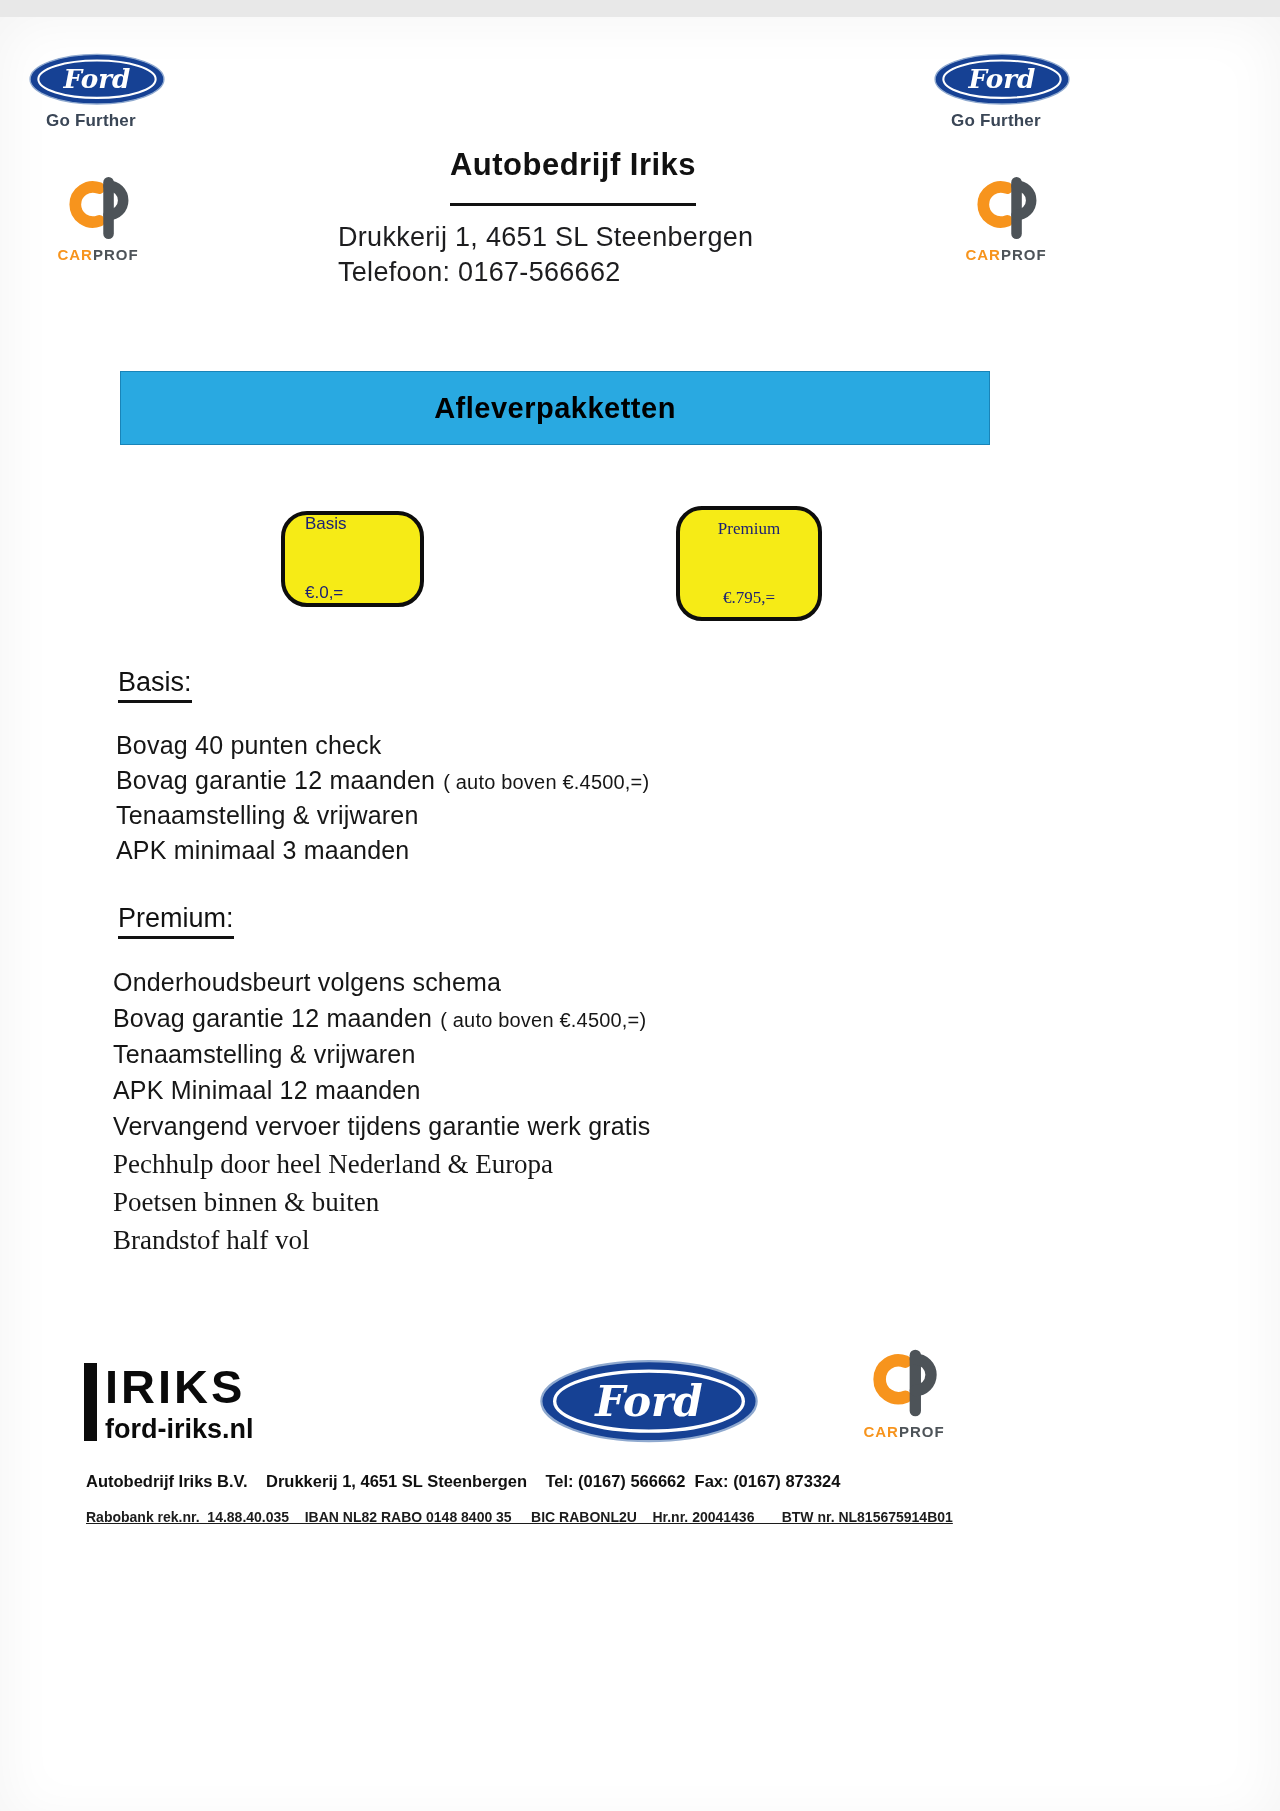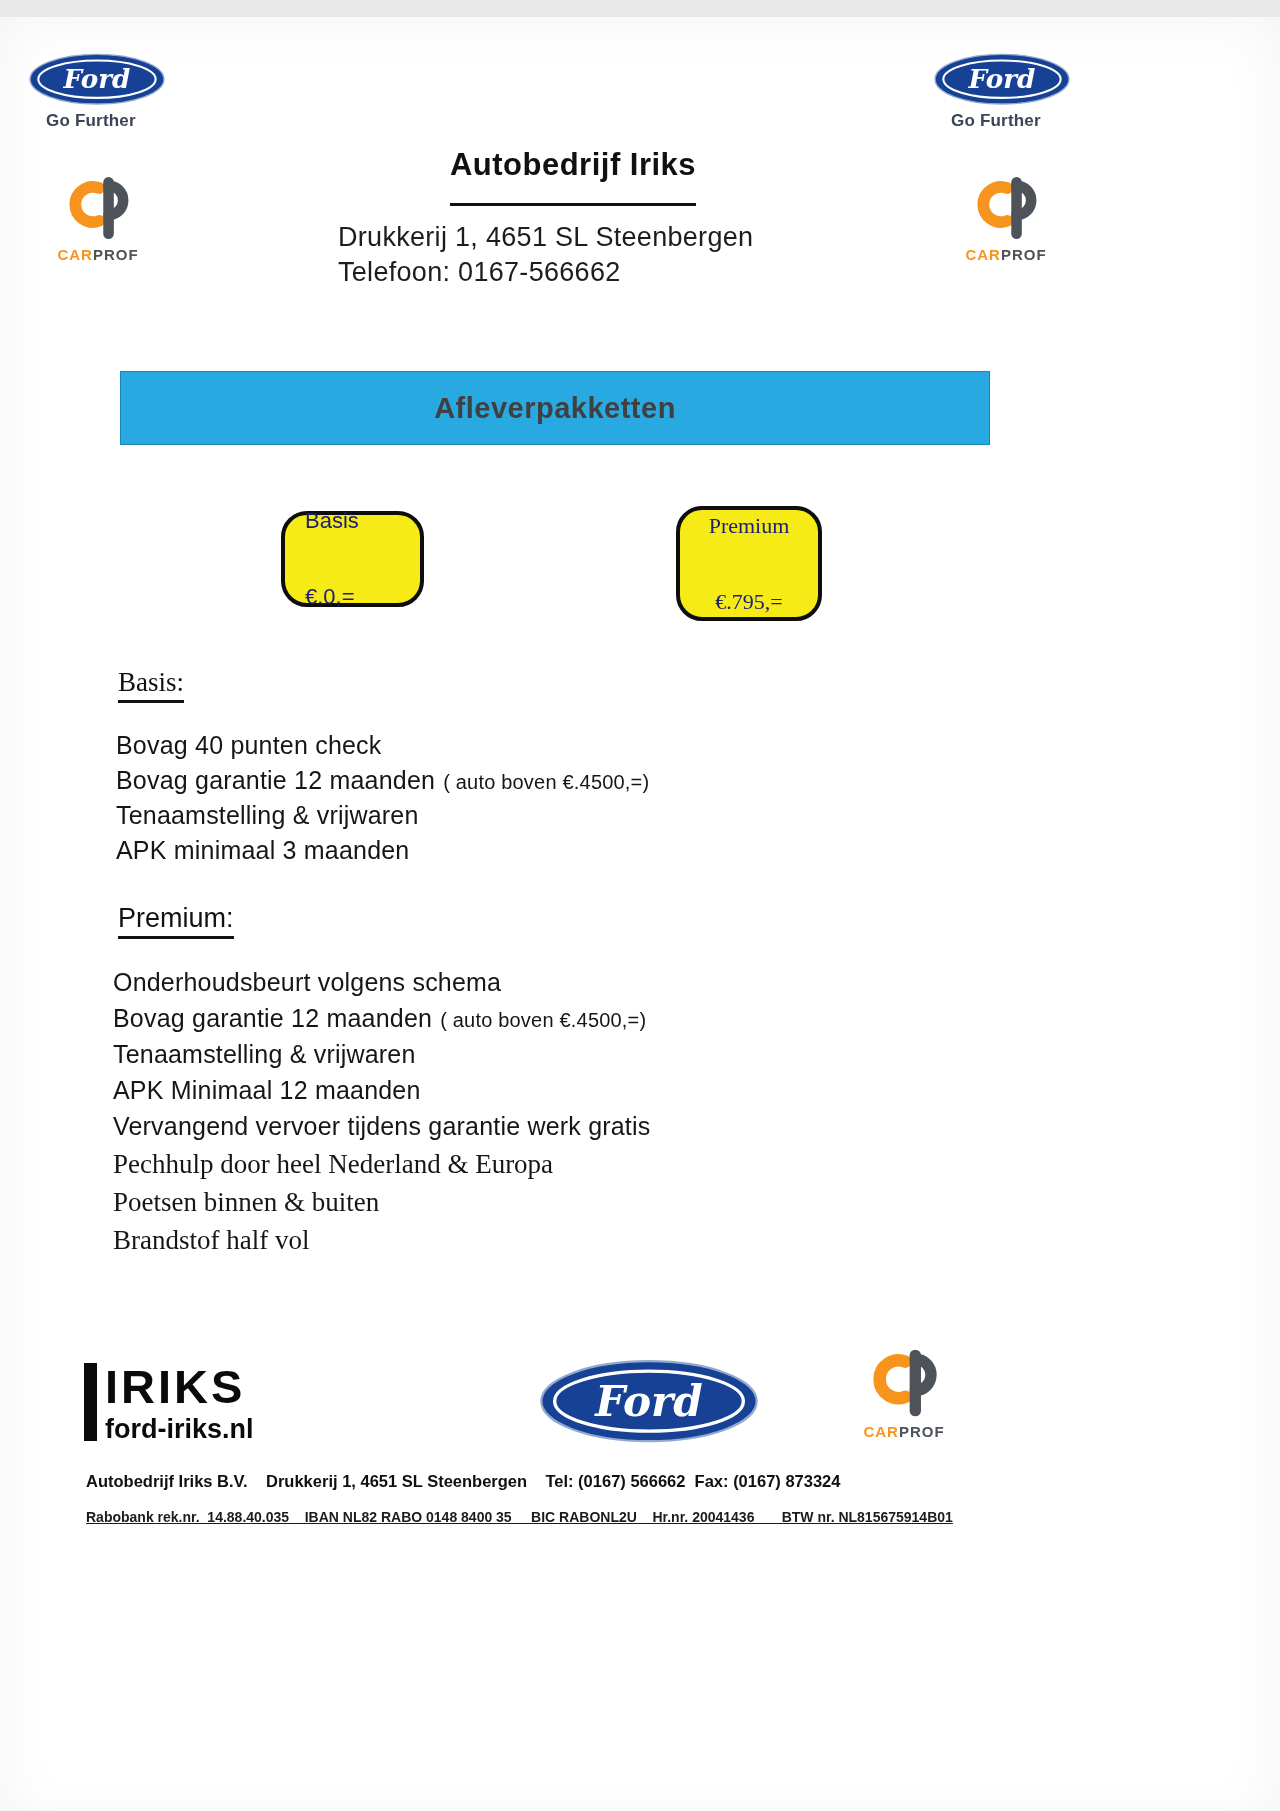--- a/index.html
+++ b/index.html
@@ -62,34 +62,34 @@
     position: absolute;
     left: 120px; top: 354px;
     width: 868px; height: 72px;
     background: #29A9E1;
     border: 1px solid #1984b8;
     display: flex; align-items: center; justify-content: center;
   }
   .banner-title {
     font-size: 29px;
     font-weight: bold;
-    color: #404040;
+    color: #000000;
     letter-spacing: 0.5px;
     text-align: right;
   }
 
   
   .badge {
     position: absolute;
     background: #F6EB16;
     border: 4px solid #0d0d0d;
     border-radius: 26px;
     color: #1c2173;
     display: flex; flex-direction: column; justify-content: center;
-    font-size: 22px;
+    font-size: 17px;
     line-height: 1.45;
     box-sizing: border-box;
     gap: 44px;
   }
   .badge.left-align { align-items: flex-start; padding-left: 20px; }
   .badge.center-align { align-items: center; }
   .badge-basis { left: 281px; top: 494px; width: 143px; height: 96px; }
   .badge-premium { left: 676px; top: 489px; width: 146px; height: 115px; font-family: Liberation Serif, serif; }
 
   
@@ -202,21 +202,21 @@
 
   <div class="badge badge-basis left-align">
     <div class="badge-name">Basis</div>
     <div class="badge-price">€.0,=</div>
   </div>
   <div class="badge badge-premium center-align">
     <div class="badge-name">Premium</div>
     <div class="badge-price">€.795,=</div>
   </div>
 
-  <div class="section-heading" style="left:118px; top:650px;font-family:Liberation Serif, serif;">
+  <div class="section-heading" style="left:118px; top:650px;">
     <span class="underlined">Basis:</span>
   </div>
   <div class="list list-basis" style="left:116px; top:712px;">
     <div class="item"><span>Bovag 40 punten check</span><span class="note"></span></div>
     <div class="item"><span>Bovag garantie 12 maanden</span><span class="note">( auto boven €.4500,=)</span></div>
     <div class="item"><span>Tenaamstelling &amp; vrijwaren</span><span class="note"></span></div>
     <div class="item"><span>APK minimaal 3 maanden</span><span class="note"></span></div>
   </div>
 
   <div class="section-heading" style="left:118px; top:886px;">

